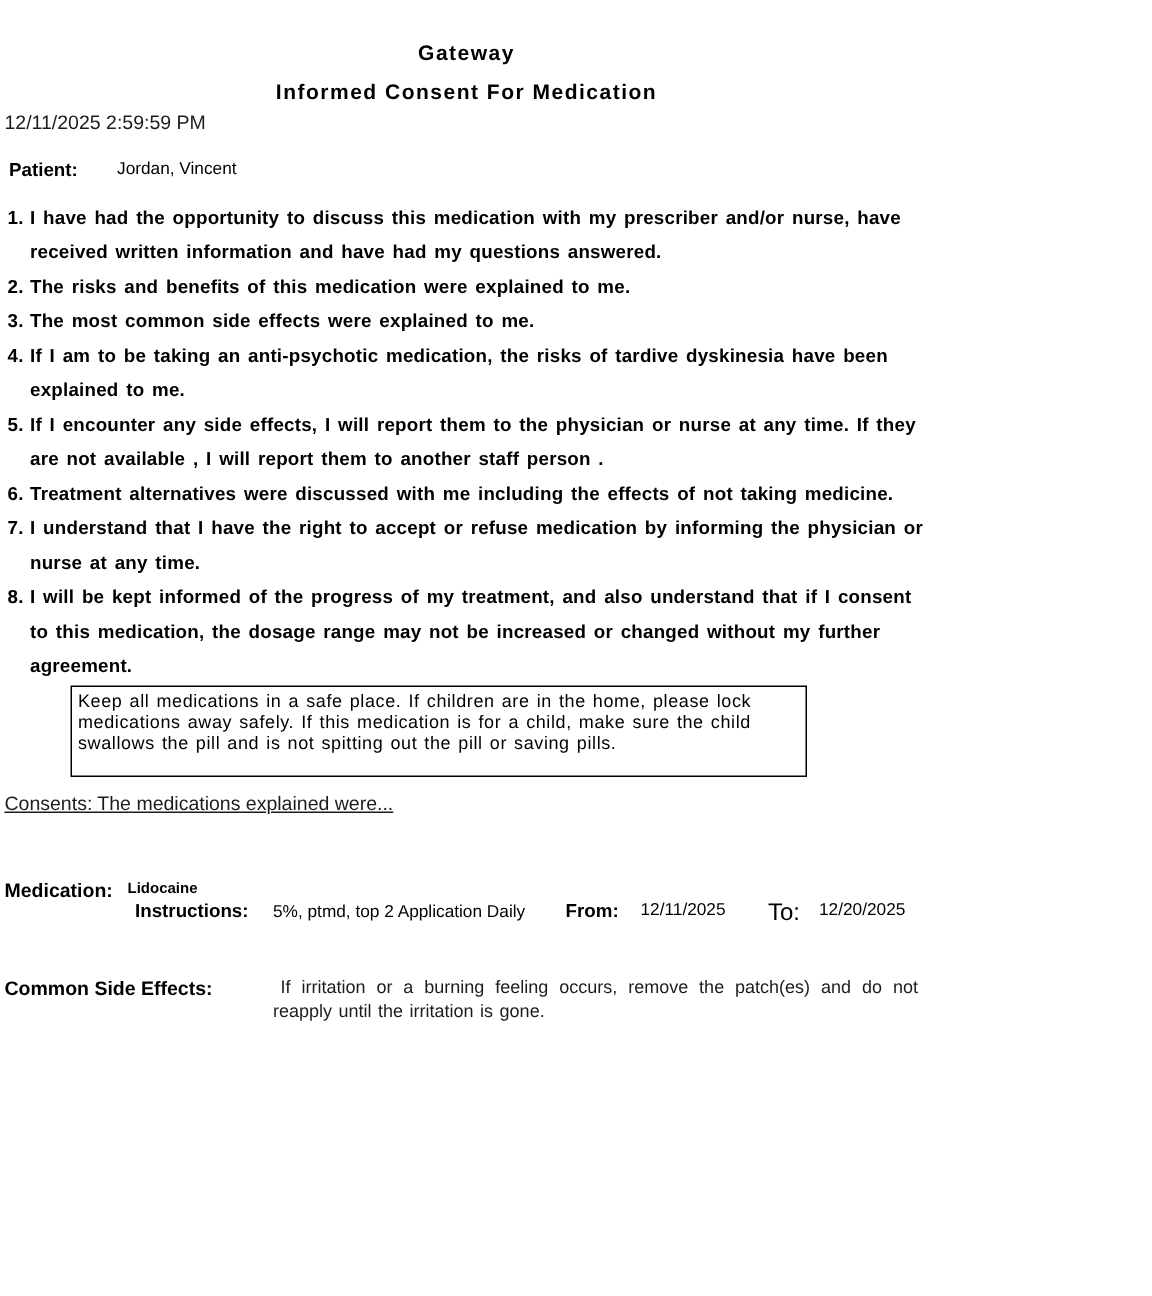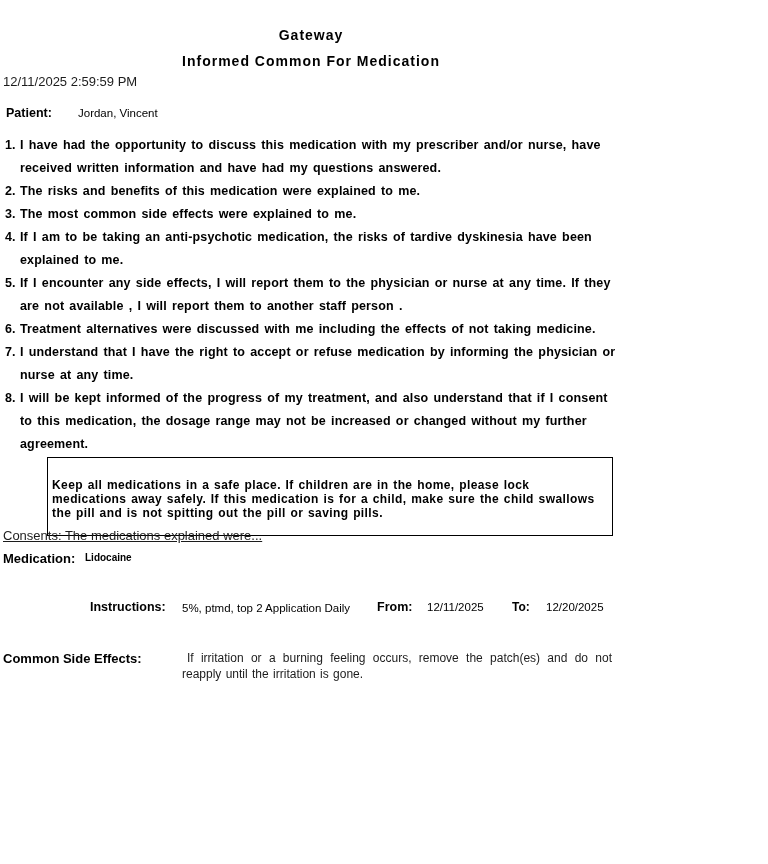--- a/index.html
+++ b/index.html
@@ -28,56 +28,56 @@
 
   .consent-list { position:absolute; left:5px; top:134px; width:612px; }
   .consent-item {
     position:relative; padding-left:15px;
     font-size:12.5px; font-weight:bold; line-height:23px;
     letter-spacing:0.15px; word-spacing:1.5px;
   }
   .consent-item .num { position:absolute; left:0; top:0; }
 
   .safety-box {
-    position:absolute; left:47px; top:457px; width:566px; min-height:61px;
-    border:1px solid #000; padding:20px 5px 15px 4px;
-    font-size:12px; font-weight:bold; line-height:14px;
+    position:absolute; left:47px; top:457px; width:491px; min-height:61px;
+    border:1px solid #000; padding:2px 5px 15px 4px;
+    font-size:12px; font-weight:normal; line-height:14px;
     letter-spacing:0.4px; word-spacing:1px;
   }
 
   .consents-line { position:absolute; left:3px; top:528px; font-size:13px; color:#1c1c1c;text-decoration:underline; }
 
-  .medication-row { position:absolute; left:0; top:551px; width:622px; height:16px; }
+  .medication-row { position:absolute; left:0; top:586px; width:622px; height:16px; }
   .medication-label { position:absolute; left:3px; top:0; font-size:13px; font-weight:bold; }
   .medication-name  { position:absolute; left:85px; top:1px; font-size:10px;font-weight:bold; }
 
   .instructions-row { position:absolute; left:0; top:600px; width:700px; height:32px; }
   .ins-label  { position:absolute; left:90px;  top:0; font-size:12.5px; font-weight:bold; }
   .ins-value  { position:absolute; left:182px; top:1px; width:172px; font-size:11.5px; line-height:14px; }
   .from-label { position:absolute; left:377px; top:0; font-size:12.5px; font-weight:bold; }
   .from-value { position:absolute; left:427px; top:1px; font-size:11.5px; }
-  .to-label   { position:absolute; left:512px; top:0; font-size:12px; font-weight:bold; }
+  .to-label   { position:absolute; left:512px; top:0; font-size:16px; font-weight:normal; }
   .to-value   { position:absolute; left:546px; top:1px; font-size:11.5px; }
 
   .side-effects-section { position:absolute; left:0; top:650px; width:622px; }
   .se-label { position:absolute; left:3px; top:1px; font-size:13px; font-weight:bold; }
   .se-body  { position:absolute; left:182px; top:0; width:430px; }
   .se-para  {
     font-size:12px; line-height:16px; text-align:justify; word-spacing:1px; color:#1c1c1c;
   }
   .se-para:first-child { text-indent:5px; }
 </style>
 </head>
 <body>
 
 <div class="page">
 
   <div class="doc-header">
     <div class="facility">Gateway</div>
-    <div class="doc-title">Informed Common For Medication</div>
+    <div class="doc-title">Informed Consent For Medication</div>
   </div>
 
   <div class="timestamp">12/11/2025 2:59:59 PM</div>
 
   <div class="patient-row">
     <span class="patient-label">Patient:</span>
     <span class="patient-name">Jordan, Vincent</span>
   </div>
 
   <div class="consent-list">

